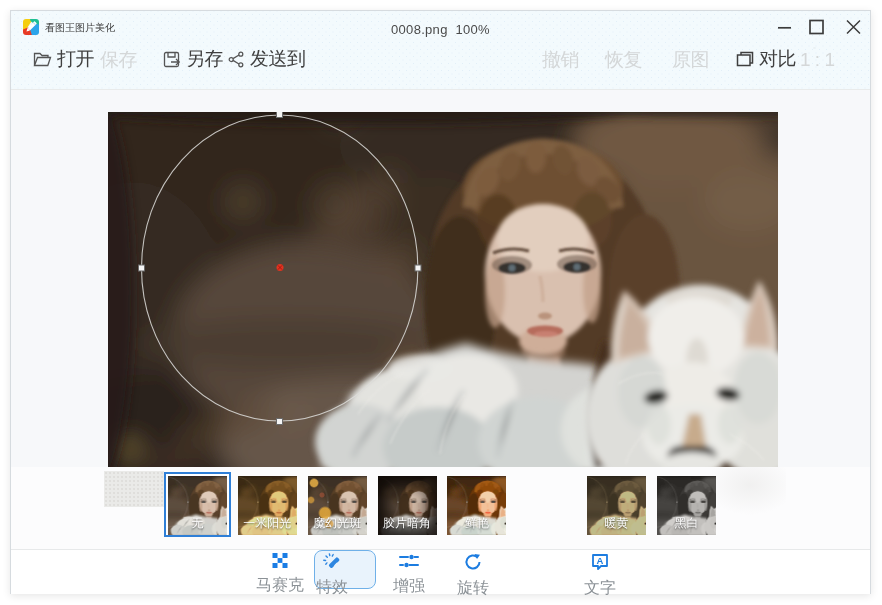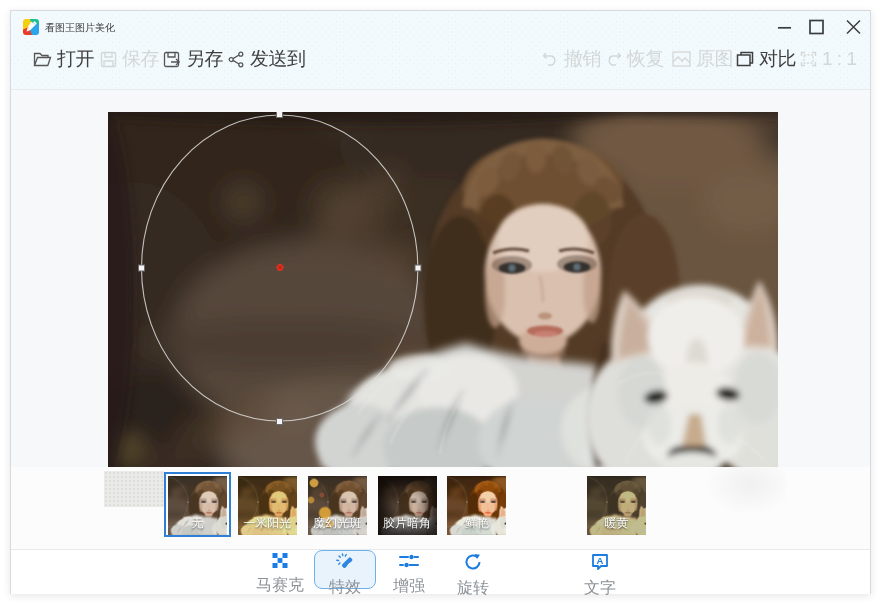--- a/index.html
+++ b/index.html
@@ -10,21 +10,21 @@
     background-image:radial-gradient(#e2eff8 0.8px, rgba(0,0,0,0) 0.9px),radial-gradient(#e2eff8 0.8px, rgba(0,0,0,0) 0.9px);
     background-size:7px 7px;background-position:0 0,3.5px 3.5px;}
   
   #appicon{position:absolute;left:12px;top:8px;width:16px;height:16px;}
   #apptitle{position:absolute;left:34px;top:10px;font-size:10px;color:#3a3a3a;}
   #filename{position:absolute;left:0;top:11px;width:859px;text-align:center;font-size:13px;color:#4a4a4a;letter-spacing:0.3px;}
   .winbtn{position:absolute;top:6px;width:26px;height:22px;}
   
   .tbtn{position:absolute;top:36px;height:24px;display:flex;align-items:center;font-size:19px;color:#404040;letter-spacing:-0.5px;}
   .tbtn svg{margin-right:5px;}
-  .tbtn.dis{color:#d4d7d8;}
+  .tbtn.dis{color:#d4d7d8;flex-direction:column;}
   
   #canvas{position:absolute;left:0;top:79px;width:859px;height:459px;background:#f7f8fa;}
   #photo{position:absolute;left:97px;top:101px;}
   
   #strip{position:absolute;left:0;top:456px;width:859px;height:82px;background:#fcfcfd;}
   #strip .ghost{position:absolute;right:84px;top:0;width:80px;height:60px;background:radial-gradient(ellipse 60px 40px at 55% 30%, rgba(180,177,170,0.16), rgba(180,177,170,0) 75%);}
   #selbox{position:absolute;top:5px;width:63px;height:61px;border:2px solid #2f7fd7;background:#fff;}
   .th{position:absolute;top:9px;width:59px;height:59px;overflow:hidden;}
   .th svg{display:block;}
   .th .ov{position:absolute;left:0;top:0;width:59px;height:59px;}
@@ -51,20 +51,21 @@
         <path d="M16 5.5 V16 H5.5 L9 4.5 Z" fill="#2ba4ea"></path>
         <path d="M0 10.5 L6.2 8 L8.8 16 H0 Z" fill="#e83a25"></path>
         <g transform="rotate(45 8 8)">
           <rect x="6.3" y="1.4" width="3.4" height="9.8" rx="0.6" fill="#fff"></rect>
           <path d="M6.3 11.2 h3.4 l-1.7 3.2 Z" fill="#fff"></path>
           <rect x="6.3" y="2.8" width="3.4" height="0.9" fill="#bcd8f0"></rect>
         </g>
       </g>
     </svg>
     <span id="apptitle">看图王图片美化</span>
+    <div id="filename">0008.png&nbsp;&nbsp;100%</div>
     <svg class="winbtn" style="left:760px" viewBox="0 0 26 22">
         <line x1="7" y1="10.8" x2="20" y2="10.8" stroke="#3c3c3c" stroke-width="1.7"></line>
       </svg>
     <svg class="winbtn" style="left:792px" viewBox="0 0 26 22">
         <rect x="7" y="3.5" width="13" height="13" fill="none" stroke="#3c3c3c" stroke-width="1.7"></rect>
       </svg>
     <svg class="winbtn" style="left:829px" viewBox="0 0 26 22">
         <path d="M7 3.5 L20 16.5 M20 3.5 L7 16.5" stroke="#3c3c3c" stroke-width="1.5"></path>
       </svg>
 
@@ -341,35 +342,42 @@
         <div class="ov" style="background:rgba(130,103,76,0.10);"></div>
         <span class="lbl">鲜艳</span>
       </div>
     <div class="th" style="left:576.1px">
         <svg width="59" height="59" viewBox="190 0 355 355" preserveAspectRatio="xMidYMid slice" style="filter:sepia(0.9) saturate(1.35) brightness(0.78);">
           <use href="#sceneall"></use>
         </svg>
         <div class="ov" style="background:rgba(130,103,76,0.10);"></div>
         <span class="lbl">暖黄</span>
       </div>
+    <div class="th" style="left:645.9px">
+        <svg width="59" height="59" viewBox="190 0 355 355" preserveAspectRatio="xMidYMid slice" style="filter:grayscale(1) brightness(0.93) contrast(1.08);">
+          <use href="#sceneall"></use>
+        </svg>
+        <div class="ov" style="background:rgba(130,103,76,0.10);"></div>
+        <span class="lbl">黑白</span>
+      </div>
   </div>
 
   <div id="btoolbar">
     <div id="fxbox"></div>
     <div class="bicon" style="left:237px">
       <svg width="16" height="15" viewBox="0 0 16 15" fill="#1a7de5">
           <rect x="0.5" y="0" width="5" height="5"></rect>
           <rect x="10.5" y="0" width="5" height="5"></rect>
           <rect x="5.6" y="5.1" width="4.8" height="4.8"></rect>
           <rect x="0.5" y="10" width="5" height="5"></rect>
           <rect x="10.5" y="10" width="5" height="5"></rect>
         </svg>
       <span class="blbl">马赛克</span>
     </div>
-    <div class="bicon" style="left:302px">
+    <div class="bicon" style="left:289px">
       <svg width="19" height="17" viewBox="0 0 19 17">
           <rect x="8.9" y="3.6" width="4.5" height="12.2" rx="1.6" fill="#2e86e0" transform="rotate(45 11.15 9.7)"></rect>
           <rect x="12.3" y="9.2" width="1.7" height="4.6" rx="0.8" fill="#e8f2fb" transform="rotate(45 13.15 11.5)"></rect>
           <g stroke="#2e86e0" stroke-width="1.4" stroke-linecap="round" fill="none">
             <path d="M6.4 0.9 L6.8 2.6"></path>
             <path d="M10.2 1.5 L9.3 3.1"></path>
             <path d="M3.0 2.9 L4.3 4.2"></path>
             <path d="M0.8 7.2 L2.6 7.5"></path>
             <path d="M2.8 11.2 L3.9 9.9"></path>
           </g>

